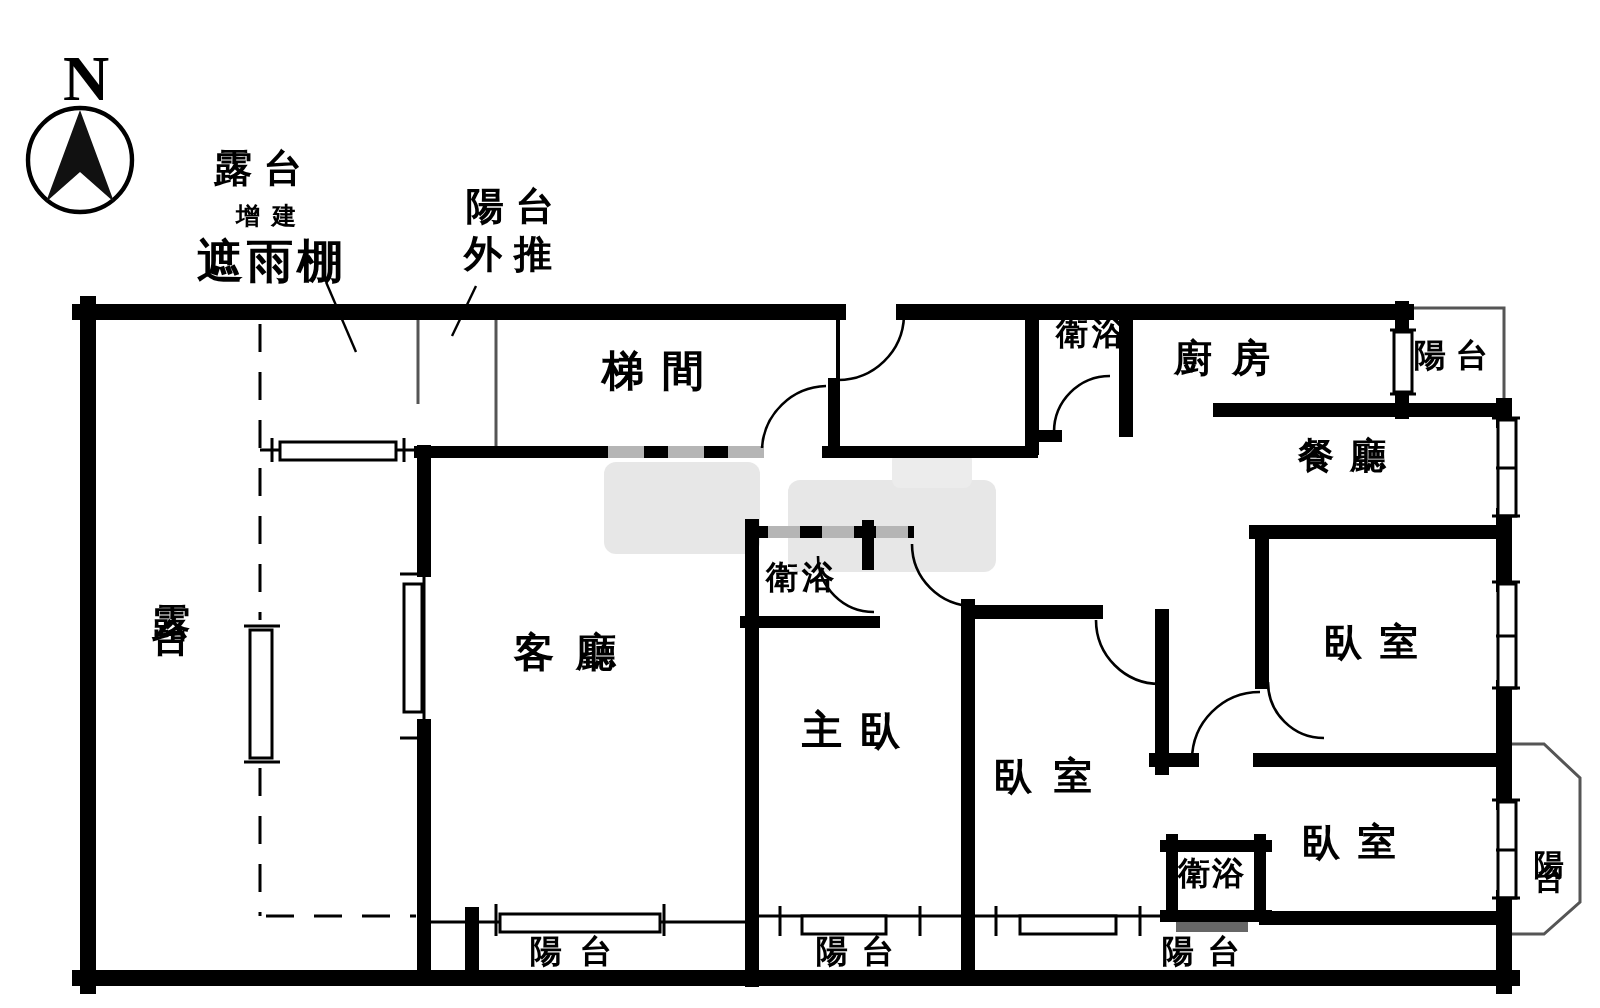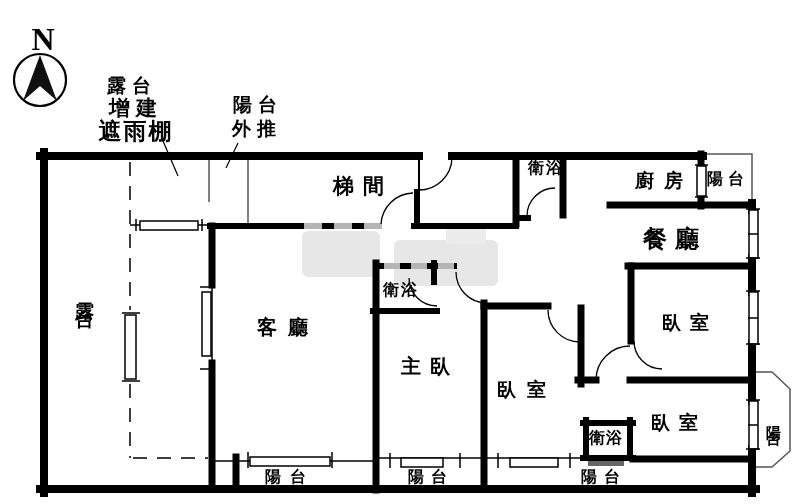--- a/index.html
+++ b/index.html
@@ -5,29 +5,29 @@
   html,body{margin:0;padding:0;background:#ffffff;}
   #stage{position:relative;width:800px;height:504px;background:#ffffff;overflow:hidden;
          font-family:"Liberation Serif","DejaVu Serif",serif;}
   #plan-svg{position:absolute;left:0;top:0;}
   .lbl{position:absolute;transform:translate(-50%,-50%);color:#000;white-space:nowrap;
        font-weight:bold;line-height:1;}
   .vertical{writing-mode:vertical-rl;text-orientation:upright;}
   
   .l-north{left:43px;top:39px;font-size:32px;font-weight:bold;}
   .l-shelter1{left:132px;top:85px;font-size:19px;letter-spacing:6px;}
-  .l-shelter2{left:136px;top:108px;font-size:21px;letter-spacing:6px;}
+  .l-shelter2{left:136px;top:108px;font-size:12px;letter-spacing:6px;}
   .l-shelter3{left:136px;top:131px;font-size:23px;letter-spacing:2px;}
   .l-push1{left:258px;top:104px;font-size:19px;letter-spacing:6px;}
   .l-push2{left:257px;top:128px;font-size:19px;letter-spacing:6px;}
-  .l-stairhall{left:331px;top:186px;font-size:21px;letter-spacing:9px;margin-left:32px;}
+  .l-stairhall{left:331px;top:186px;font-size:21px;letter-spacing:9px;}
   .l-bath-top{left:546px;top:168px;font-size:16px;letter-spacing:2px;}
-  .l-kitchen{left:664px;top:180px;font-size:19px;letter-spacing:10px;}
+  .l-kitchen{left:616px;top:180px;font-size:19px;letter-spacing:10px;}
   .l-balcony-tr{left:728px;top:179px;font-size:16px;letter-spacing:5px;}
-  .l-dining{left:675px;top:239px;font-size:24px;letter-spacing:8px;}
+  .l-dining{left:675px;top:228px;font-size:18px;letter-spacing:8px;}
   .l-terrace{left:85px;top:293px;font-size:19px;letter-spacing:6px;}
   .l-living{left:288px;top:329px;font-size:20px;letter-spacing:11px;font-family:Liberation Mono, monospace;}
   .l-bath-mid{left:401px;top:290px;font-size:16px;letter-spacing:2px;}
   .l-master{left:430px;top:366px;font-size:20px;letter-spacing:9px;}
   .l-bed-mid{left:527px;top:389px;font-size:19px;letter-spacing:11px;}
   .l-bed-rt{left:690px;top:322px;font-size:19px;letter-spacing:9px;}
   .l-bed-rb{left:679px;top:422px;font-size:19px;letter-spacing:9px;}
   .l-bath-bot{left:606px;top:438px;font-size:16px;letter-spacing:1px;}
   .l-balc1{left:290px;top:477px;font-size:16px;letter-spacing:9px;}
   .l-balc2{left:431px;top:477px;font-size:16px;letter-spacing:7px;}

